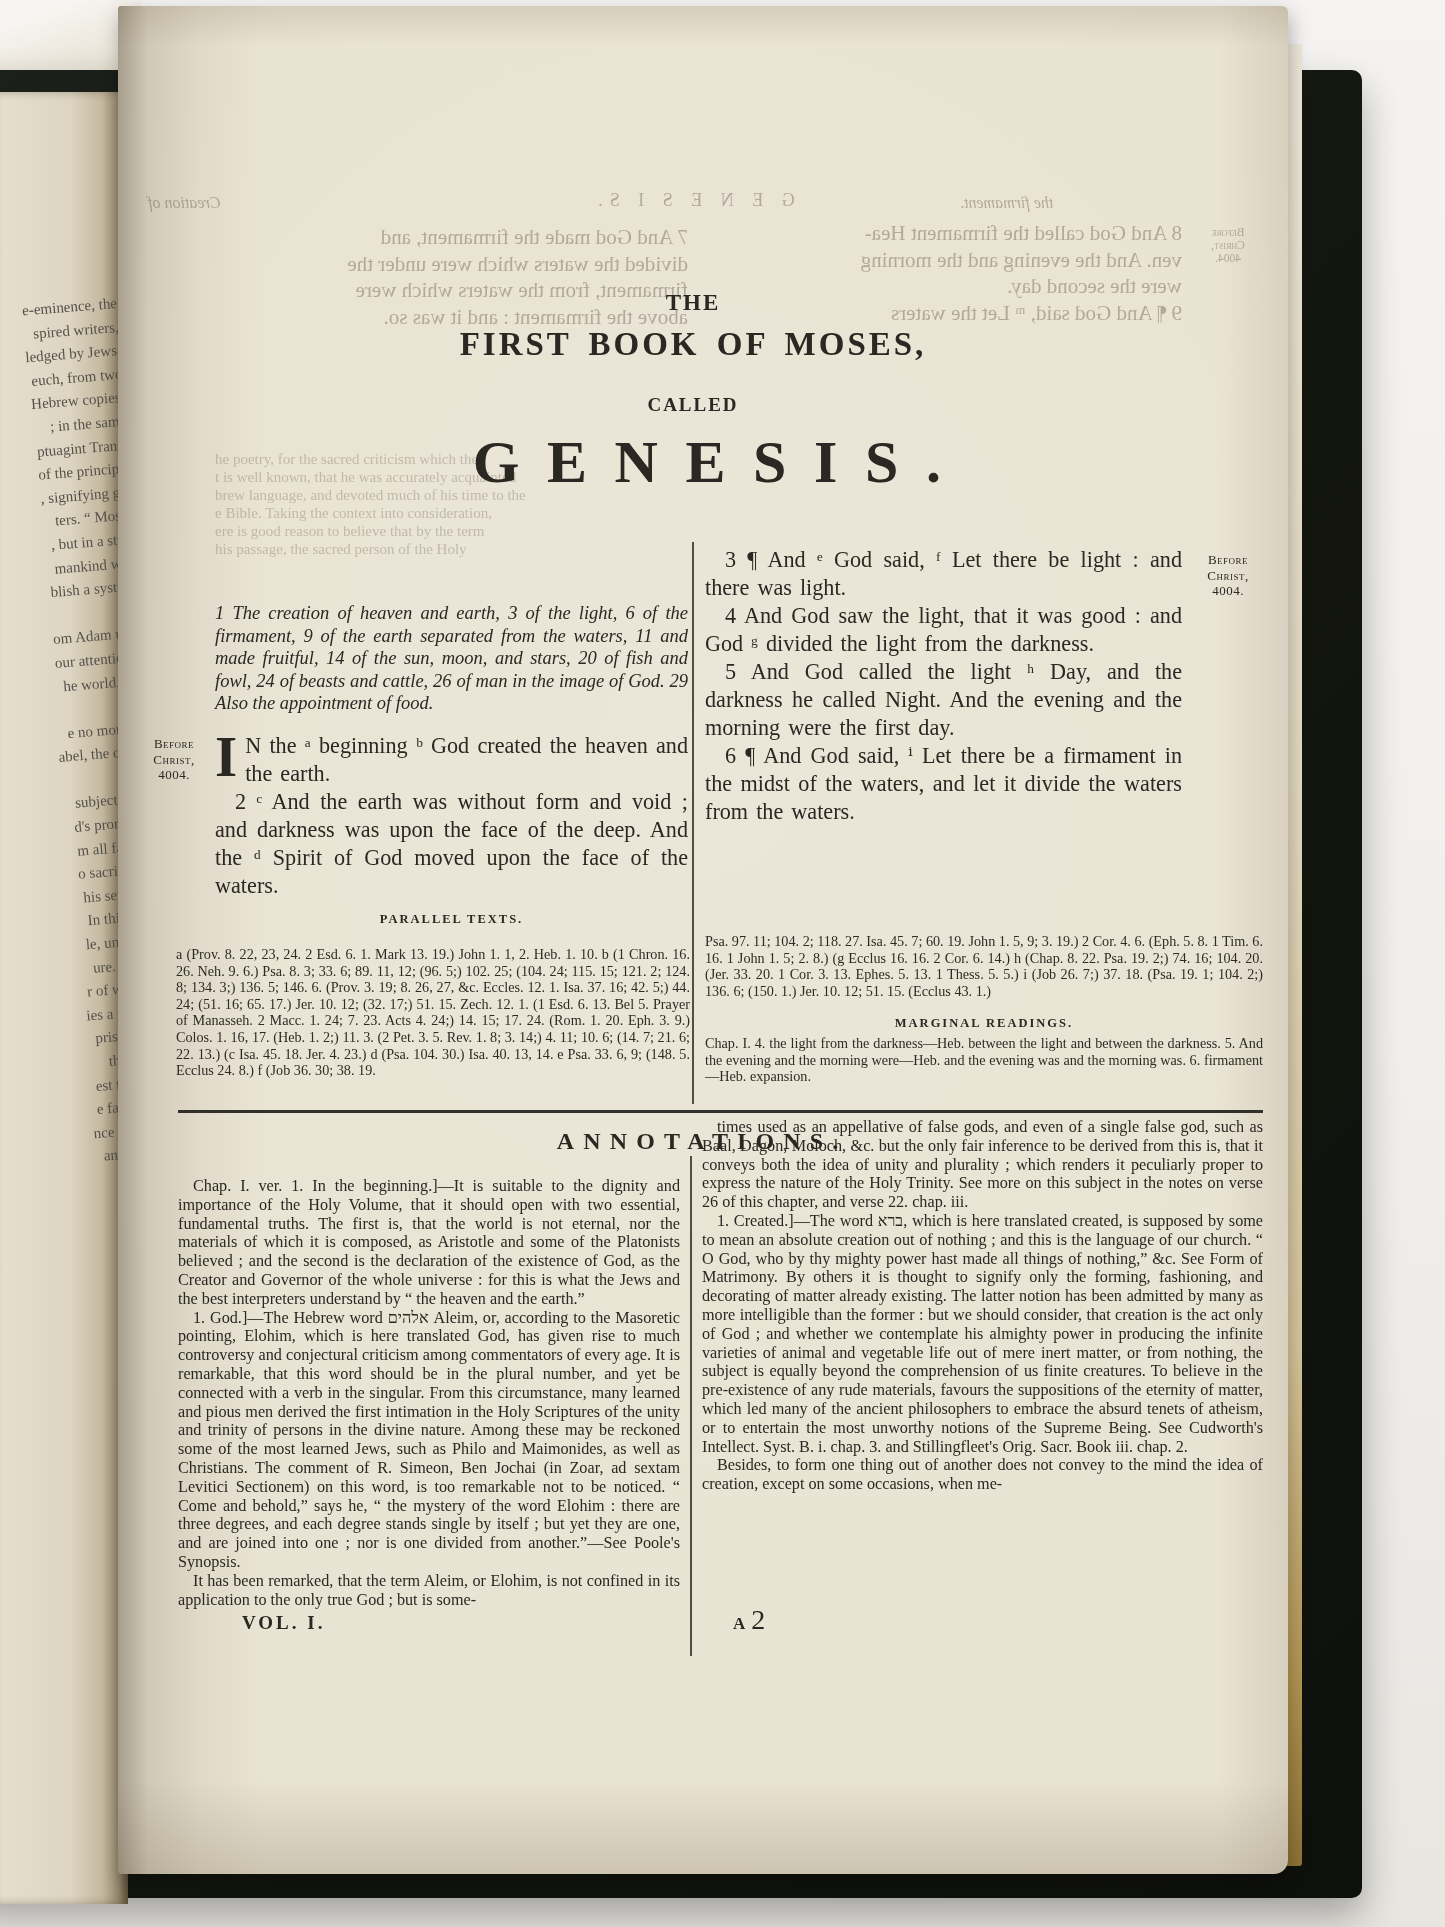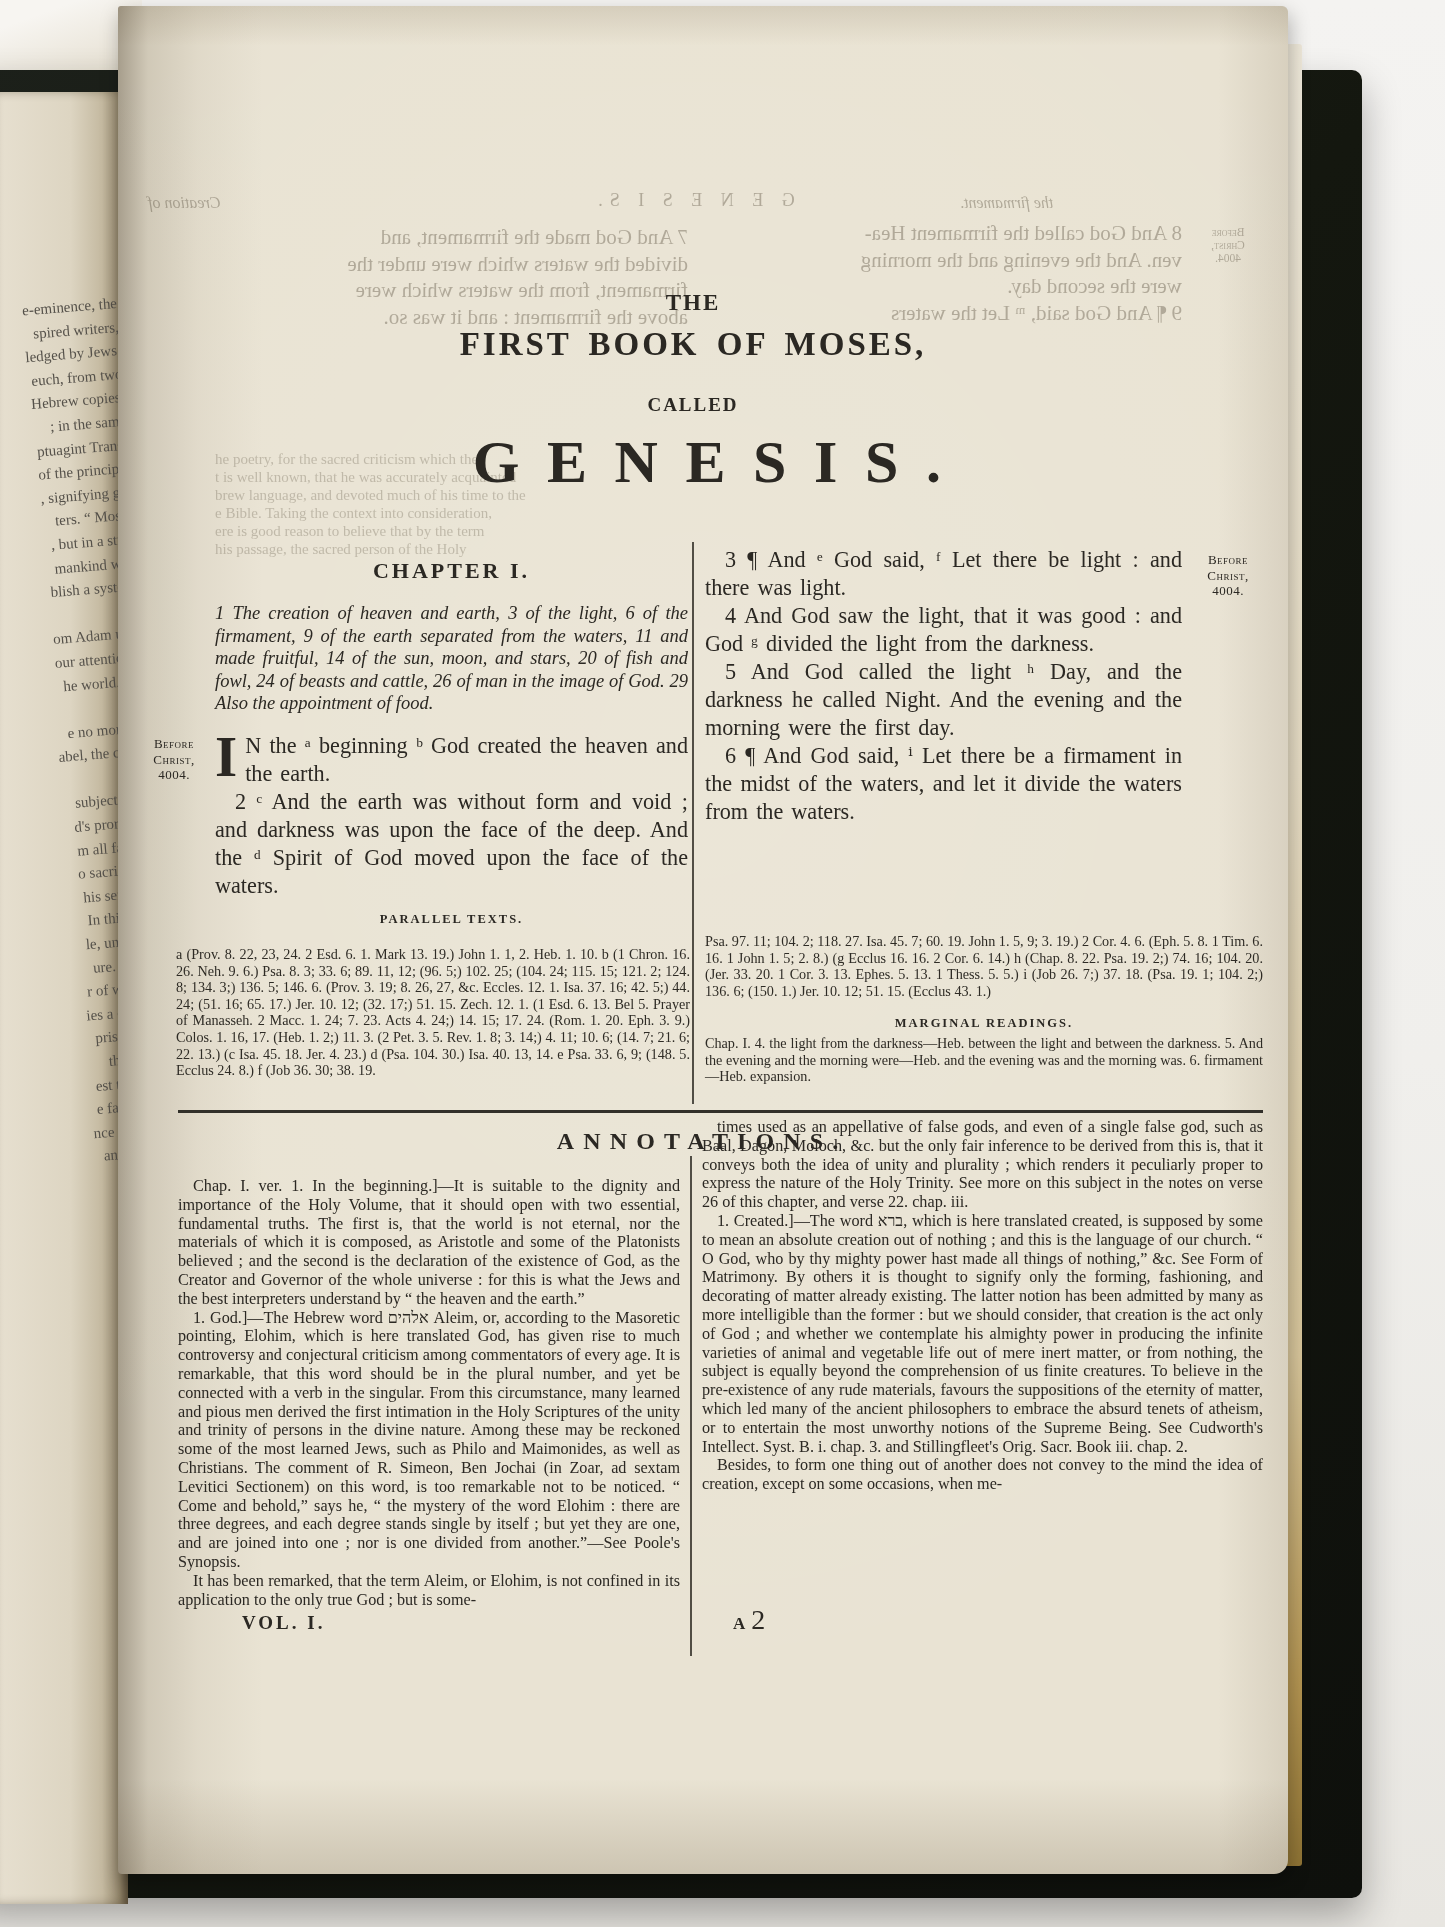--- a/index.html
+++ b/index.html
@@ -172,21 +172,20 @@
 brew language, and devoted much of his time to the
 e Bible.  Taking the context into consideration,
 ere is good reason to believe that by the term
 his passage, the sacred person of the Holy</div>
 
   <div class="abs title-wrap t-kicker">THE</div>
   <div class="abs title-wrap t-book">FIRST BOOK OF MOSES,</div>
   <div class="abs title-wrap t-called">CALLED</div>
   <div class="abs title-wrap t-main">GENESIS.</div>
 
-  <div class="abs chapter-heading">CHAPTER I.</div>
   <div class="abs summary">1 The creation of heaven and earth, 3 of the light, 6 of the firmament, 9 of the earth separated from the waters, 11 and made fruitful, 14 of the sun, moon, and stars, 20 of fish and fowl, 24 of beasts and cattle, 26 of man in the image of God. 29 Also the appointment of food.</div>
 
   <div class="abs margin-note mn-left">Before
 Christ,
 4004.</div>
   <div class="abs margin-note mn-right">Before
 Christ,
 4004.</div>
   <div class="abs col-divider"></div>
 

